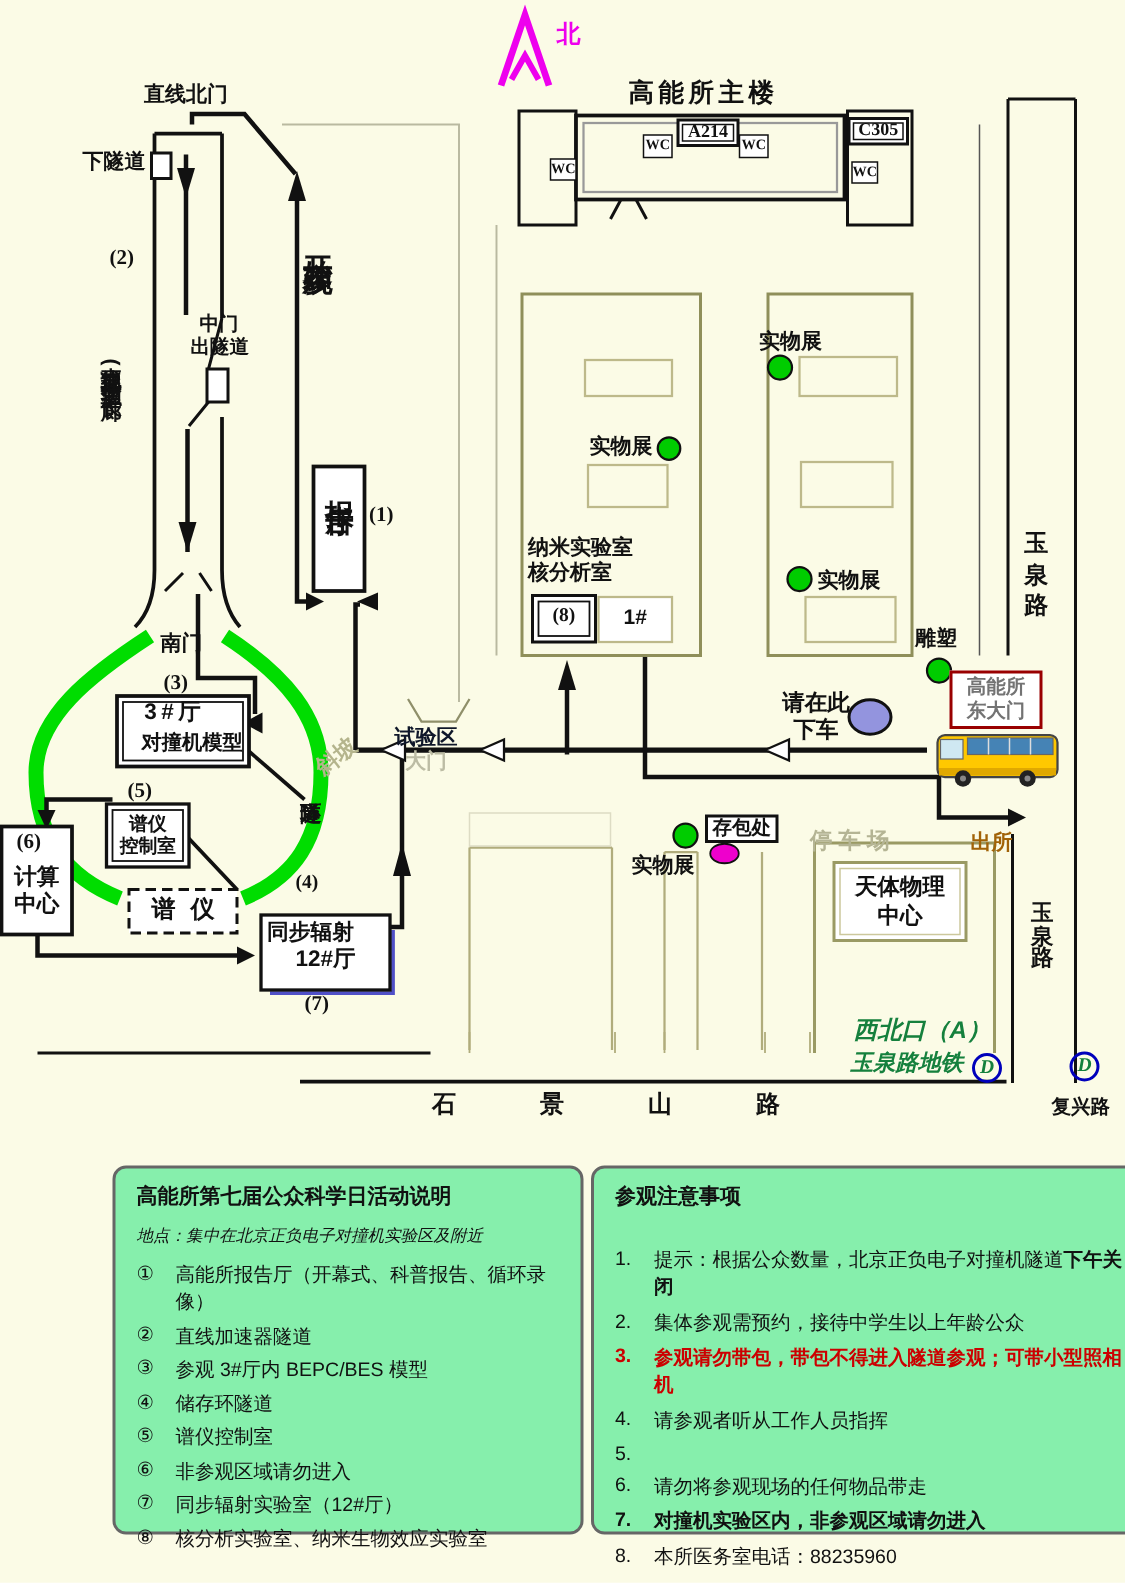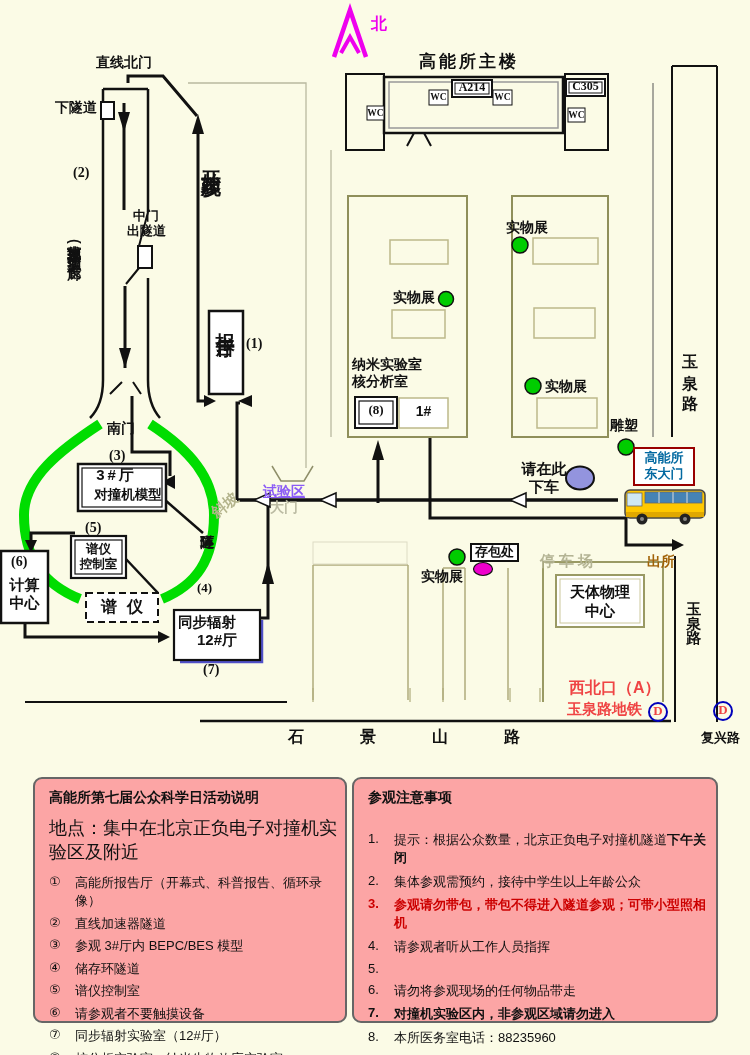--- a/index.html
+++ b/index.html
@@ -4,27 +4,27 @@
 <style>
   html,body{margin:0;padding:0;}
   body{font-family:"Liberation Sans","DejaVu Sans",sans-serif;background:#fff;}
   .stage{position:relative;width:750px;height:1055px;background:#FBFBE6;overflow:hidden;}
   .map{position:absolute;left:0;top:0;width:750px;height:757px;}
   .map svg{position:absolute;left:0;top:0;}
   .lbl{position:absolute;font-weight:bold;color:#111;white-space:nowrap;line-height:1.12;font-size:14px;}
   .v{writing-mode:vertical-rl;text-orientation:mixed;}
   .serif{font-family:"Liberation Serif","DejaVu Serif",serif;}
   .ctr{text-align:center;}
-  .blue{color:#ef4444;}
+  .blue{color:#15803d;font-style:italic;}
   .boxed{background:#fff;border:2px solid #111;padding:0 3px;}
-  .gatebox{background:#fff;border:2px solid #990000;color:#0369a1;text-align:center;padding:1px 2px;line-height:1.25;}
+  .gatebox{background:#fff;border:2px solid #990000;color:#737373;text-align:center;padding:1px 2px;line-height:1.25;}
   
-  .panel{position:absolute;background:#fca5a5;border:2px solid #666;border-radius:9px;box-sizing:border-box;color:#111;}
+  .panel{position:absolute;background:#86efac;border:2px solid #666;border-radius:9px;box-sizing:border-box;color:#111;margin-left:42px;}
   .panel .title{font-weight:bold;font-size:14px;margin:10px 0 0 14px;}
-  .panel .loc{font-size:18px;margin:9px 0 0 14px;}
+  .panel .loc{font-size:11px;margin:9px 0 0 14px;font-style:italic;}
   .panel ol{list-style:none;margin:10px 0 0 0;padding:0 10px 0 14px;}
   .panel li{font-size:13px;margin:0 0 4.5px 0;display:flex;}
   .panel li .num{width:26px;flex:0 0 26px;}
   .panel-right li{margin-bottom:5.5px;}
   .bold{font-weight:bold;}
   .item-red{color:#CC0000;font-weight:bold;}
 </style>
 </head>
 <body>
 
@@ -180,21 +180,21 @@
     <div class="lbl serif" style="left:11px;top:554px;">(6)</div>
     <div class="lbl ctr" style="left:1px;top:577px;width:47px;font-size:15px;">计算</div>
     <div class="lbl ctr" style="left:1px;top:595px;width:47px;font-size:15px;">中心</div>
     <div class="lbl ctr" style="left:86px;top:598px;width:72px;font-size:16px;letter-spacing:10px;text-indent:10px;">谱仪</div>
     <div class="lbl v" style="left:199px;top:524px;font-size:14px;">环隧道</div>
     <div class="lbl serif" style="left:197px;top:581px;font-size:13px;">(4)</div>
     <div class="lbl ctr" style="left:176px;top:614px;width:62px;font-size:14.5px;">同步辐射</div>
     <div class="lbl ctr" style="left:176px;top:632px;width:82px;font-size:15px;">12#厅</div>
     <div class="lbl serif" style="left:203px;top:662px;">(7)</div>
     <div class="lbl" style="left:210px;top:497px;font-size:15px;color:#b4b48c;transform:rotate(-38deg);">斜坡</div>
-    <div class="lbl" style="left:263px;top:484px;color:#8b5cf6;text-decoration:underline;">试验区</div>
+    <div class="lbl" style="left:263px;top:484px;color:#0f172a;">试验区</div>
     <div class="lbl" style="left:270px;top:500px;color:#bcbca4;">大门</div>
 
     <div class="lbl" style="left:393px;top:290px;">实物展</div>
     <div class="lbl" style="left:506px;top:220px;">实物展</div>
     <div class="lbl" style="left:545px;top:379px;">实物展</div>
     <div class="lbl" style="left:421px;top:569px;">实物展</div>
     <div class="lbl" style="left:352px;top:357px;">纳米实验室</div>
     <div class="lbl" style="left:352px;top:374px;">核分析室</div>
     <div class="lbl serif ctr" style="left:359px;top:403px;width:34px;font-size:13px;">(8)</div>
     <div class="lbl ctr" style="left:399px;top:404px;width:49px;font-size:14px;">1#</div>
@@ -241,21 +241,21 @@
       <li>
           <span class="num">④</span>
           <span>储存环隧道</span>
         </li>
       <li>
           <span class="num">⑤</span>
           <span>谱仪控制室</span>
         </li>
       <li>
           <span class="num">⑥</span>
-          <span>请参观者不要触摸设备</span>
+          <span>非参观区域请勿进入</span>
         </li>
       <li>
           <span class="num">⑦</span>
           <span>同步辐射实验室（12#厅）</span>
         </li>
       <li>
           <span class="num">⑧</span>
           <span>核分析实验室、纳米生物效应实验室</span>
         </li>
     </ol>

